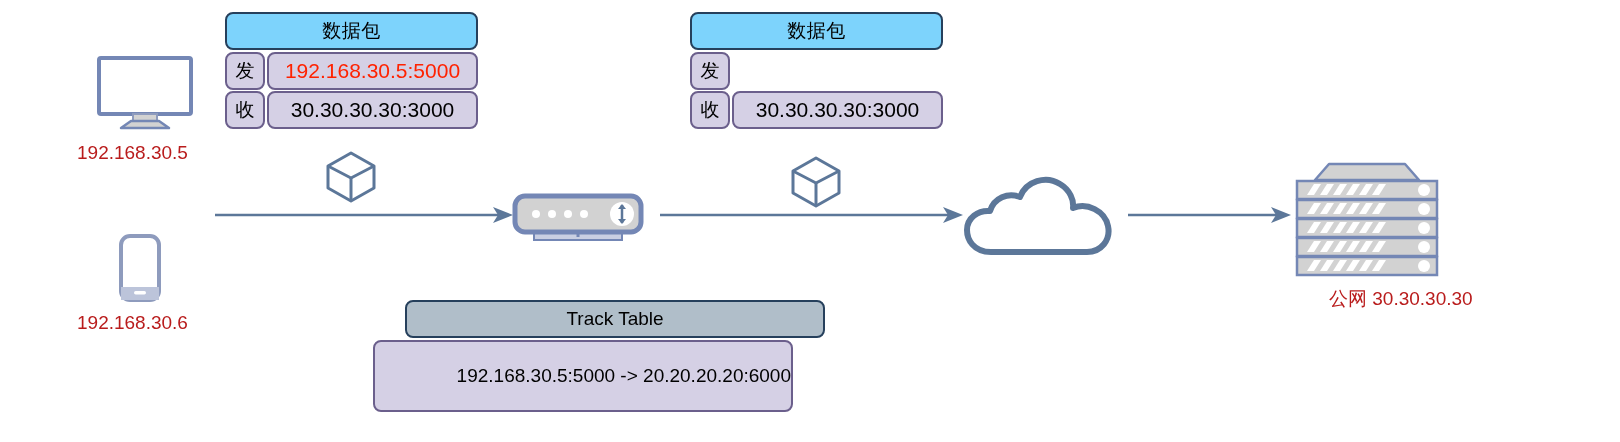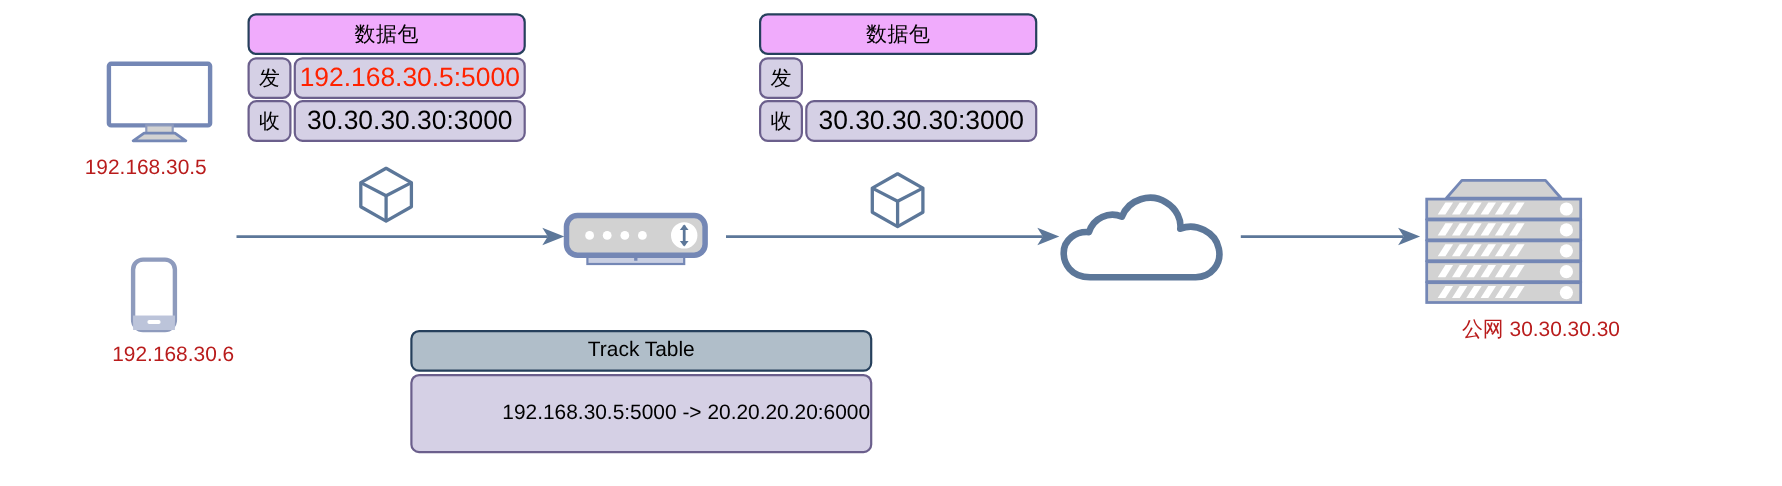--- a/index.html
+++ b/index.html
@@ -16,57 +16,58 @@
     width: 1620px;
     height: 442px;
     background: #ffffff;
     overflow: hidden;
   }
   .abs { position: absolute; }
 
   
   .pkt-head {
     position: absolute;
-    background: #f0abfc;
+    background: #7dd3fc;
     border: 2px solid #26405c;
     border-radius: 8px;
     box-sizing: border-box;
     display: flex;
     align-items: center;
     justify-content: center;
     font-size: 19px;
     color: #000;
     letter-spacing: .5px;
   }
   .pkt-cell {
     position: absolute;
     background: #d5d0e5;
     border: 2px solid #6b5f8c;
     border-radius: 8px;
     box-sizing: border-box;
     display: flex;
     align-items: center;
     justify-content: center;
-    font-size: 24px;
+    font-size: 21px;
     color: #000;
   }
   .pkt-cell.label { font-size: 19px; }
   .pkt-cell.red { color: #ff2200; }
 
   
   .tt-head {
     position: absolute;
     background: #b0bec9;
     border: 2px solid #26405c;
     border-radius: 8px;
     box-sizing: border-box;
     display: flex;
     align-items: center;
     justify-content: center;
     font-size: 19px;
+    margin-left: 32px;
   }
   .tt-body {
     position: absolute;
     background: #d5d0e5;
     border: 2px solid #6b5f8c;
     border-radius: 8px;
     box-sizing: border-box;
     display: flex;
     flex-direction: column;
     align-items: flex-end;
@@ -101,21 +102,21 @@
   <div class="dev-label" style="left:77px; top:142px;">192.168.30.5</div>
 
   <div class="abs" style="left:118px; top:233px;">
     <svg width="44" height="70" viewBox="0 0 44 70">
       <rect x="3" y="3" width="38" height="64" rx="9" fill="#ffffff" stroke="#8e9bbd" stroke-width="4"></rect>
       <rect x="3" y="54" width="38" height="13" rx="0" fill="#bcc4da"></rect>
       <path d="M3 54 h38 v4 a9 9 0 0 1 -9 9 h-20 a9 9 0 0 1 -9 -9 z" fill="#bcc4da"></path>
       <rect x="16" y="58" width="12" height="3.5" rx="1.7" fill="#ffffff"></rect>
     </svg>
   </div>
-  <div class="dev-label" style="left:77px; top:312px;margin-left:25px;">192.168.30.6</div>
+  <div class="dev-label" style="left:77px; top:312px;">192.168.30.6</div>
 
   <div class="pkt-head" style="left:225px; top:12px; width:253px; height:38px;">数据包</div>
   <div class="pkt-cell label" style="left:225px; top:52px; width:40px; height:38px;">发</div>
   <div class="pkt-cell red" style="left:267px; top:52px; width:211px; height:38px;">192.168.30.5:5000</div>
   <div class="pkt-cell label" style="left:225px; top:91px; width:40px; height:38px;">收</div>
   <div class="pkt-cell" style="left:267px; top:91px; width:211px; height:38px;">30.30.30.30:3000</div>
 
   <div class="pkt-head" style="left:690px; top:12px; width:253px; height:38px;">数据包</div>
   <div class="pkt-cell label" style="left:690px; top:52px; width:40px; height:38px;">发</div>
   <div class="pkt-cell label" style="left:690px; top:91px; width:40px; height:38px;">收</div>

